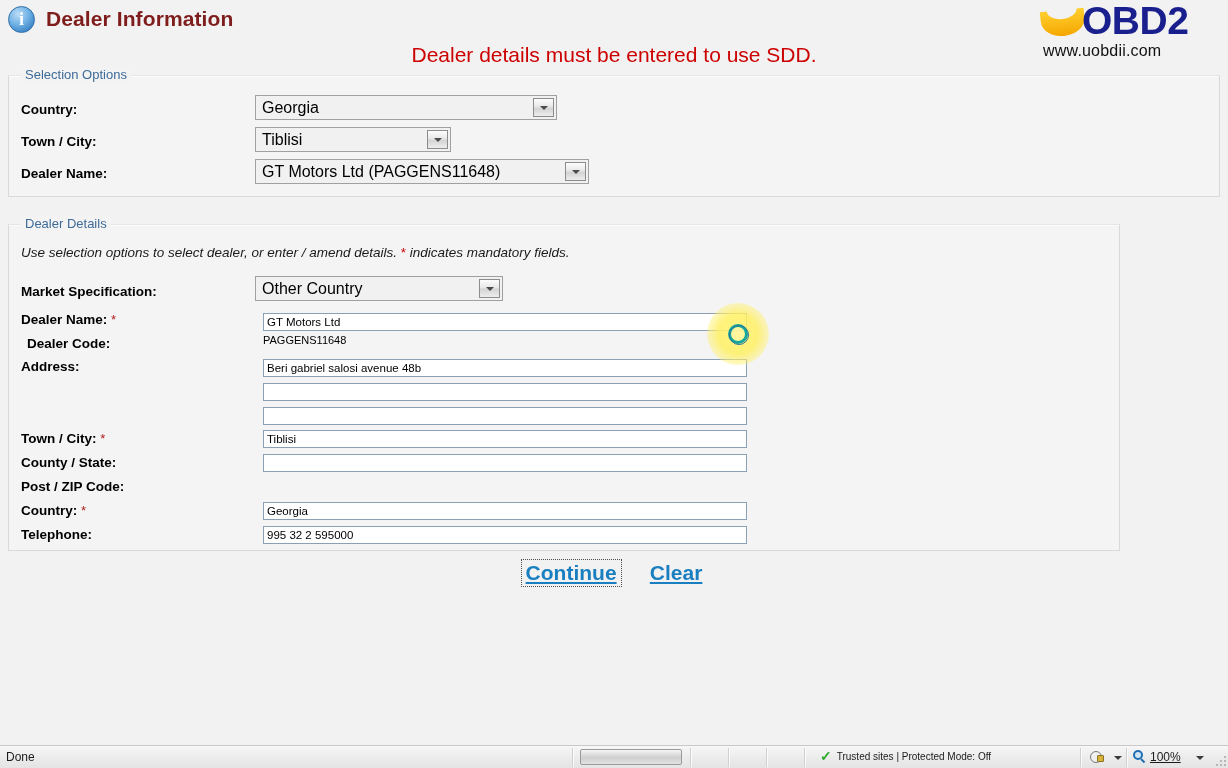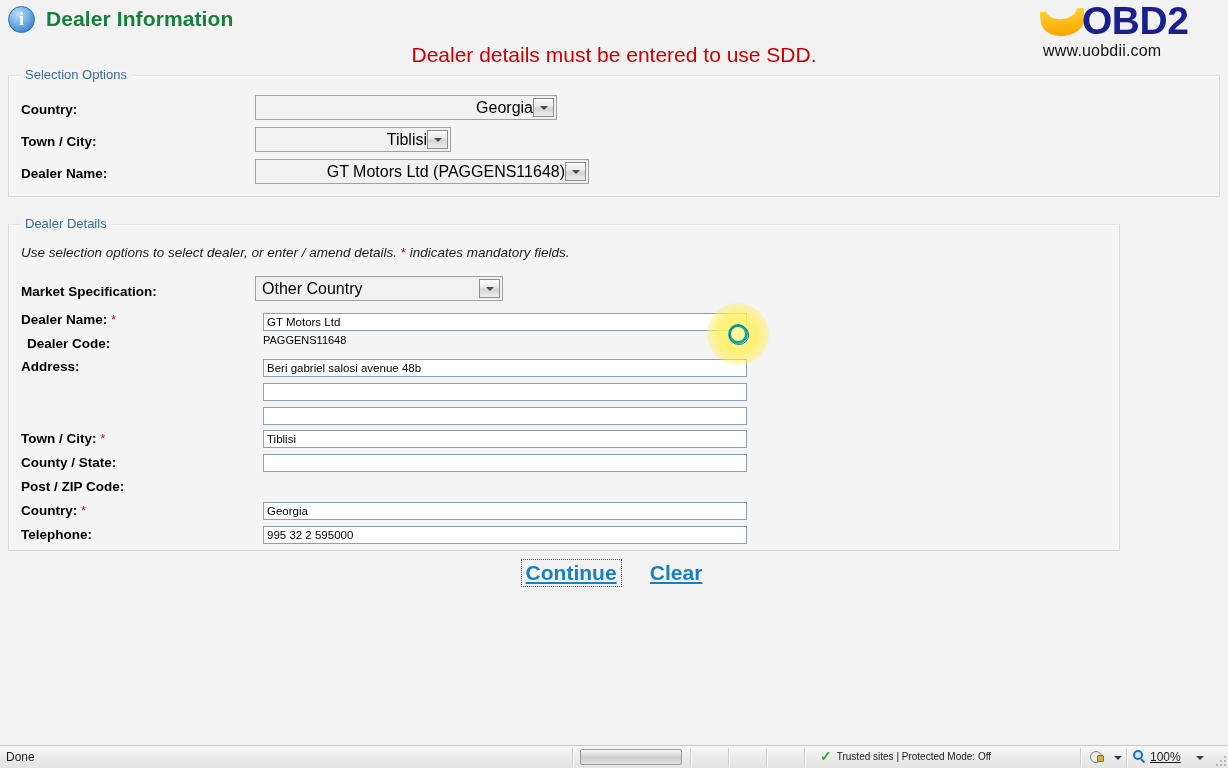--- a/index.html
+++ b/index.html
@@ -54,21 +54,21 @@
     font-size: 18px;
     color: #ffffff;
     line-height: 21px;
   }
   .page-title {
     position: absolute;
     left: 46px; top: 7px;
     font-size: 21px;
     font-weight: bold;
     letter-spacing: 0.1px;
-    color: #15803d;
+    color: #7f1d1d;
   }
   .warning-text {
     position: absolute;
     left: 0; top: 43px;
     width: 1228px;
     text-align: center;
     font-size: 21px;
     color: #cc0000;
   }
 
@@ -125,21 +125,21 @@
   .panel-legend {
     position: absolute;
     top: -9px; left: 12px;
     background: #f3f3f3;
     padding: 0 4px;
     color: #3d6b99;
     font-size: 13px;
   }
   #panel-selection {
     left: 8px; top: 75px;
-    width: 1212px; height: 122px; text-align: right;
+    width: 1212px; height: 122px;
   }
   #panel-details {
     left: 8px; top: 224px;
     width: 1112px; height: 327px;
   }
 
   .hint-text {
     position: absolute;
     left: 12px; top: 20px;
     font-style: italic;

